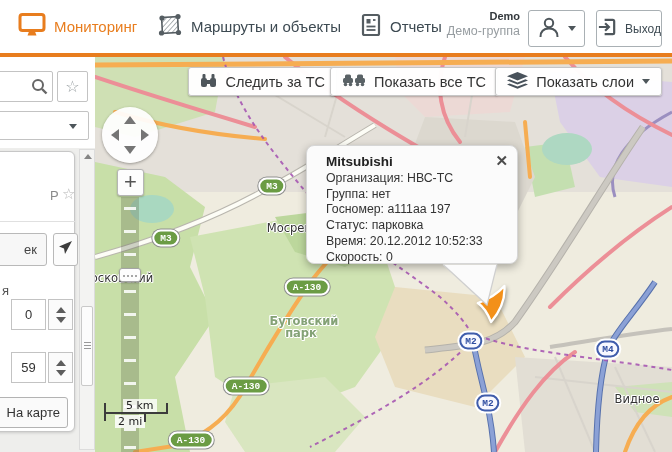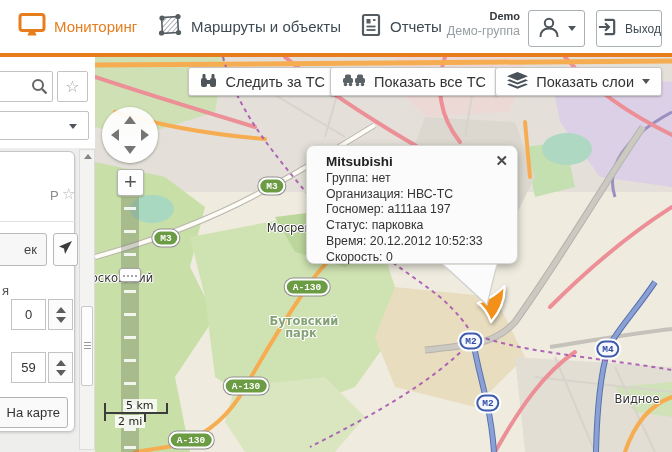--- a/index.html
+++ b/index.html
@@ -397,22 +397,22 @@
 
     <span class="marker">
       <svg width="36" height="42" viewBox="0 0 38 44">
         <path d="M31,3 C32,15 28,28 17,41 C13,31 9,25 3,21 C14,17 24,11 31,3 Z" fill="#f39019" stroke="#fff" stroke-width="2.5" stroke-linejoin="round"></path>
       </svg>
     </span>
 
     <div class="popup">
       <div class="popup-title">Mitsubishi</div>
       <div class="popup-close">✕</div>
+      <div class="popup-row">Организация: НВС-ТС</div>
       <div class="popup-row">Группа: нет</div>
-      <div class="popup-row">Организация: НВС-ТС</div>
       <div class="popup-row">Госномер: а111аа 197</div>
       <div class="popup-row">Статус: парковка</div>
       <div class="popup-row">Время: 20.12.2012 10:52:33</div>
       <div class="popup-row">Скорость: 0</div>
       <svg class="popup-tail" width="60" height="43" viewBox="0 0 60 43">
         <path d="M2,0.5 L46,41 L56,0.5" fill="#fbfbfb" stroke="#cfcfcf" stroke-width="1.2"></path>
       </svg>
     </div>
   </div>
 </div>

